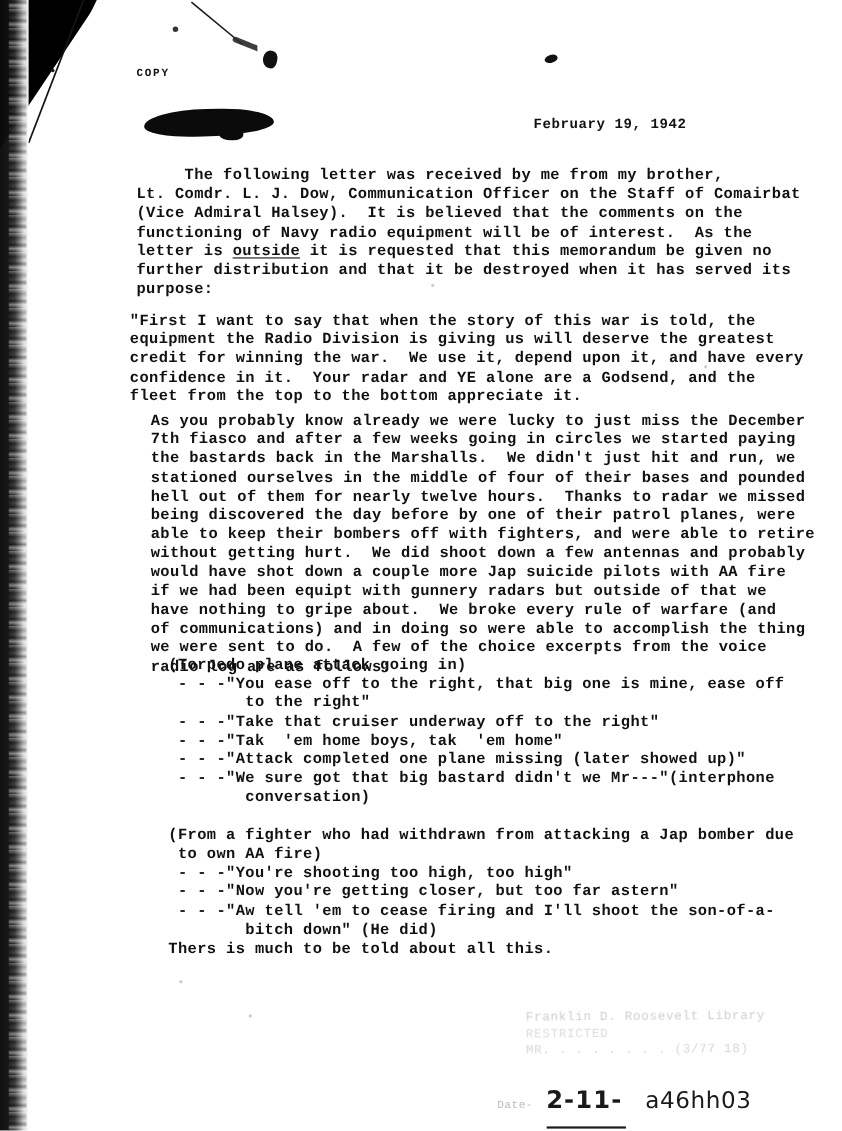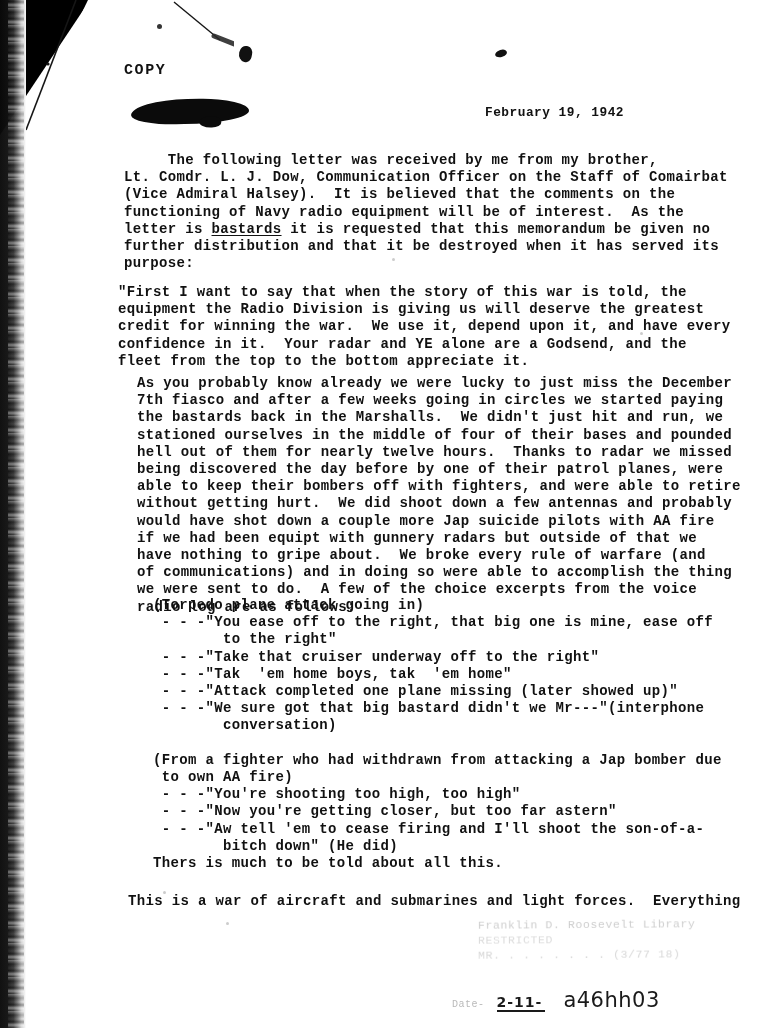--- a/index.html
+++ b/index.html
@@ -102,21 +102,21 @@
     line-height: 17.2px;
     letter-spacing: 0.35px;
     white-space: pre;
     -webkit-font-smoothing: none;
   }
   .stamp-copy {
     position: absolute;
     left: 124px; top: 62px;
     font-family: "Liberation Mono", "DejaVu Sans Mono", monospace;
     font-weight: 700;
-    font-size: 15px;
+    font-size: 10px;
     letter-spacing: 1.6px;
     color: #111111;
   }
   .date-line {
     position: absolute;
     left: 455px; top: 104px;
     font-size: 12.8px;
     letter-spacing: 0.5px;
     margin-left: 30px;
   }
@@ -158,26 +158,26 @@
   }
   .hand-date-label {
     font-family: "Liberation Mono", "DejaVu Sans Mono", monospace;
     font-size: 10px;
     color: #a2a2a2;
     opacity: .75;
     letter-spacing: .5px;
   }
   .hand-date-value {
     font-family: "DejaVu Sans", sans-serif;
-    font-size: 14px;
+    font-size: 22px;
     font-weight: 700;
     color: #1a1a1a;
     letter-spacing: 1px;
     border-bottom: 2px solid #1a1a1a;
-    padding: 0 3px 1px 0;
+    padding: 0 3px 12px 0;
     line-height: 1;
   }
   .hand-archive-id {
     font-family: "DejaVu Sans", sans-serif;
     font-size: 21px;
     font-weight: 400;
     color: #1a1a1a;
     letter-spacing: 0.5px;
     margin-left: 6px;
     line-height: 1;
@@ -209,21 +209,21 @@
   <div class="stamp-copy">COPY</div>
 
   <div class="redaction-blob"></div>
 
   <div class="typed date-line">February 19, 1942</div>
 
   <div class="typed" id="para-intro"><span>     The following letter was received by me from my brother,
 Lt. Comdr. L. J. Dow, Communication Officer on the Staff of Comairbat
 (Vice Admiral Halsey).  It is believed that the comments on the
 functioning of Navy radio equipment will be of interest.  As the
-letter is </span><span class="u">bastards</span><span> it is requested that this memorandum be given no
+letter is </span><span class="u">outside</span><span> it is requested that this memorandum be given no
 further distribution and that it be destroyed when it has served its
 purpose:</span></div>
 
   <div class="typed" id="para-first">"First I want to say that when the story of this war is told, the
 equipment the Radio Division is giving us will deserve the greatest
 credit for winning the war.  We use it, depend upon it, and have every
 confidence in it.  Your radar and YE alone are a Godsend, and the
 fleet from the top to the bottom appreciate it.</div>
 
   <div class="typed" id="para-third">As you probably know already we were lucky to just miss the December
@@ -251,21 +251,20 @@
             conversation)
 
     (From a fighter who had withdrawn from attacking a Jap bomber due
      to own AA fire)
      - - -"You're shooting too high, too high"
      - - -"Now you're getting closer, but too far astern"
      - - -"Aw tell 'em to cease firing and I'll shoot the son-of-a-
             bitch down" (He did)
     Thers is much to be told about all this.</div>
 
-  <div class="typed" id="para-close">This is a war of aircraft and submarines and light forces.  Everything</div>
 
   <div class="fdr-stamp"><div class="l1">Franklin D. Roosevelt Library</div><div class="l2">RESTRICTED</div><div class="l3">MR. . . . . . . . (3/77 18)</div></div>
 
   <div class="hand-row">
     <span class="hand-date-label">Date-</span>
     <span class="hand-date-value">2-11-</span>
     <span class="hand-archive-id">a46hh03</span>
   </div>
 
 </div>

